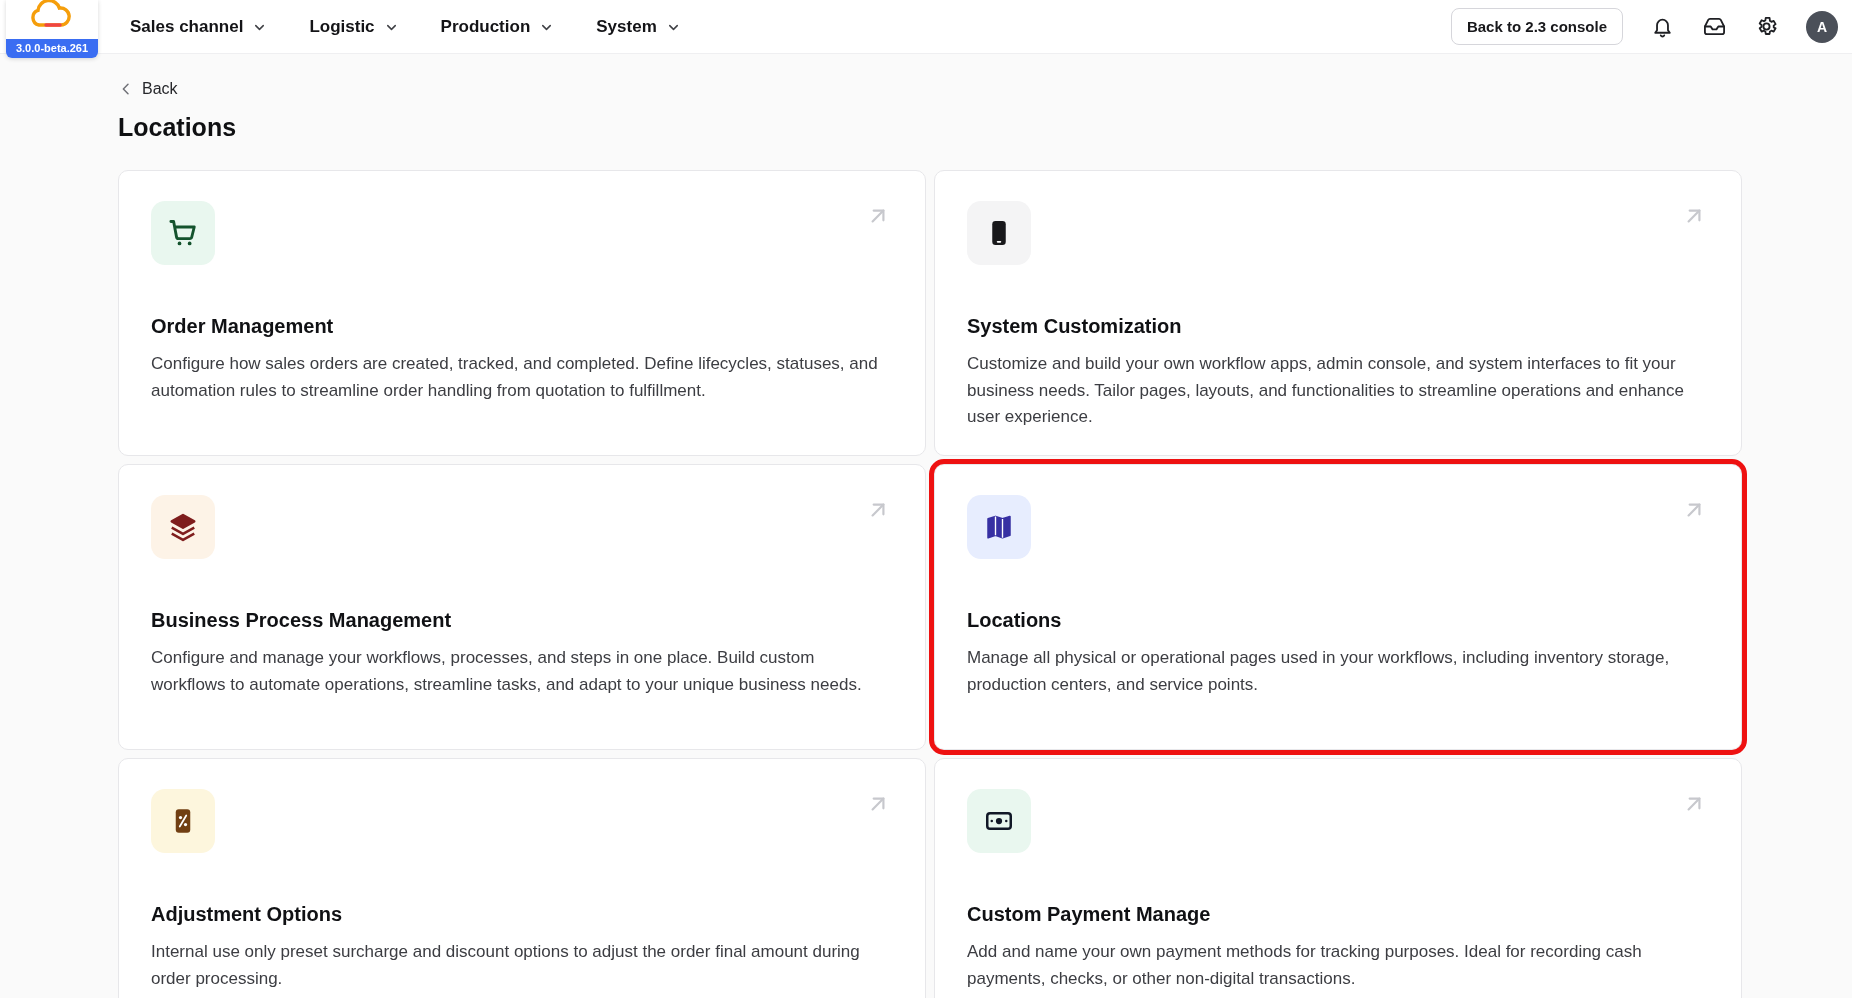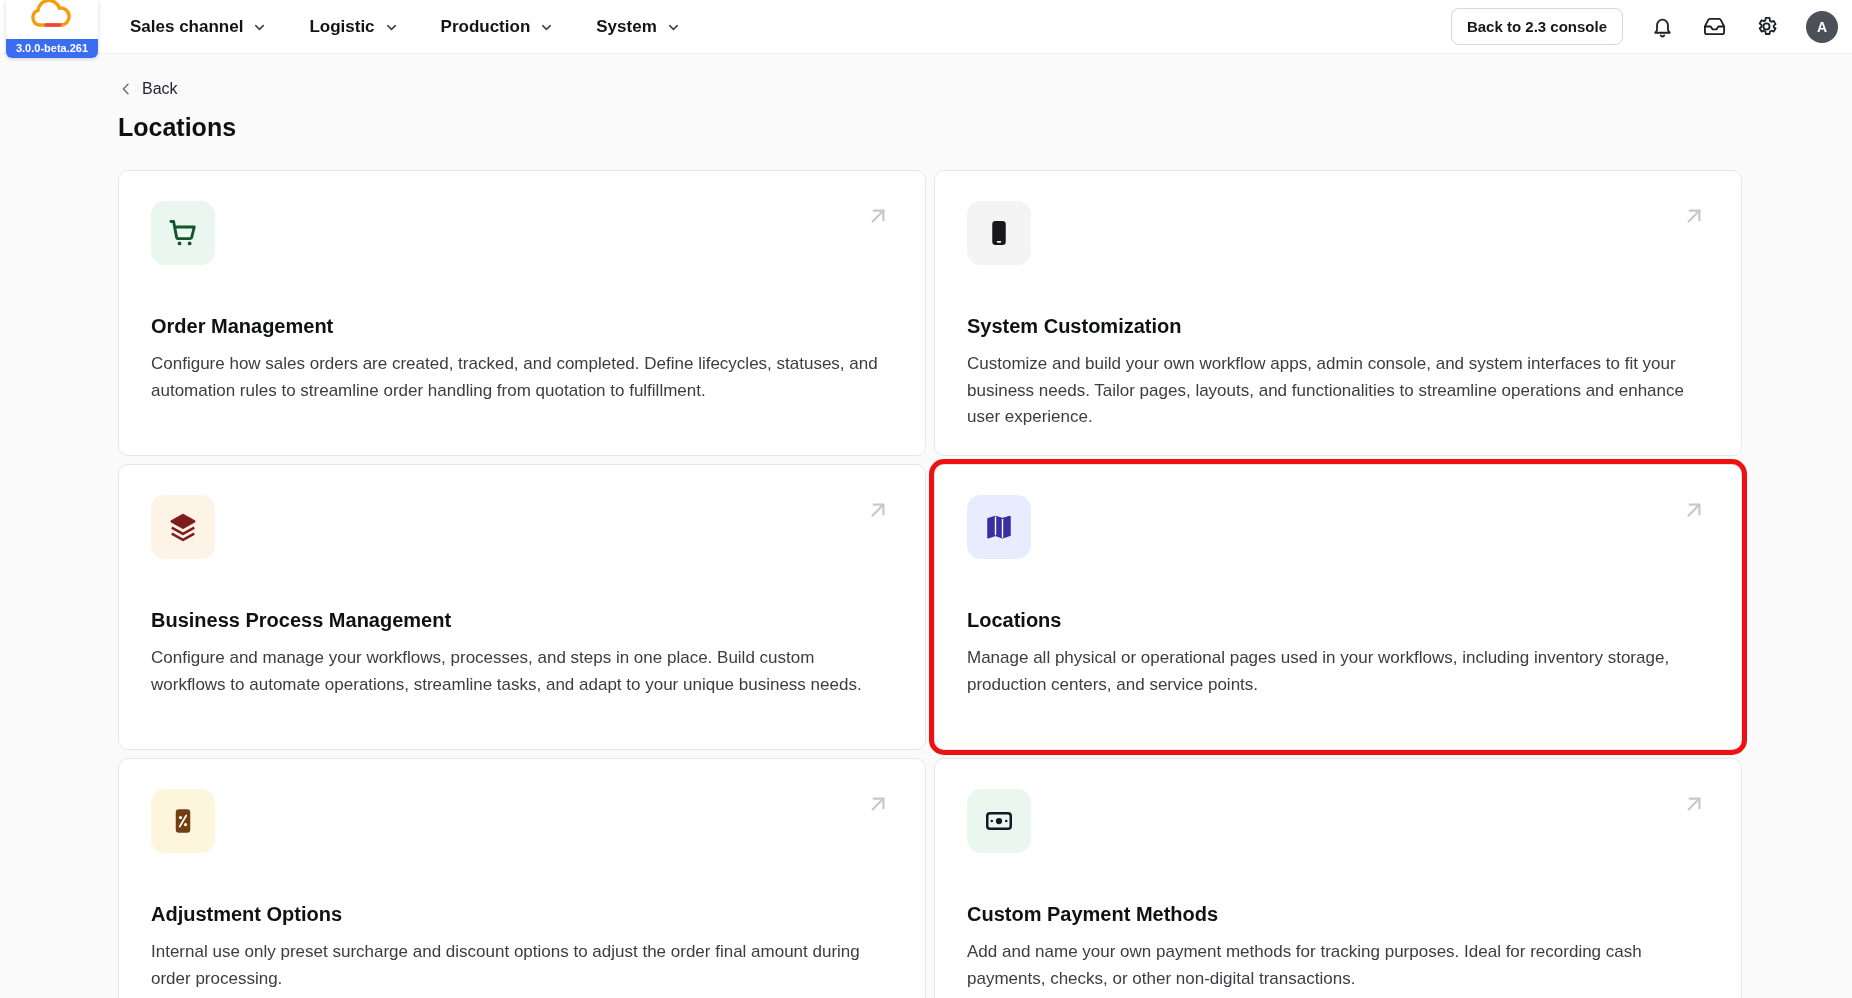--- a/index.html
+++ b/index.html
@@ -224,18 +224,18 @@
             <path d="M6.2 12h.01M17.8 12h.01" stroke-linecap="round"></path>
           </svg>
         </div>
         <span class="card-arrow">
           <svg width="26" height="26" viewBox="0 0 24 24" fill="none" stroke="currentColor" stroke-width="2" stroke-linecap="round" stroke-linejoin="round">
               <path d="M7 17 17 7"></path>
               <path d="M8 7h9v9"></path>
             </svg>
         </span>
       </div>
-      <h2 class="card-title">Custom Payment Methods</h2>
+      <h2 class="card-title">Custom Payment Manage</h2>
       <p class="card-desc">Add and name your own payment methods for tracking purposes. Ideal for recording cash payments, checks, or other non-digital transactions.</p>
     </section>
 
   </div>
 </main>
 
 </body></html>

